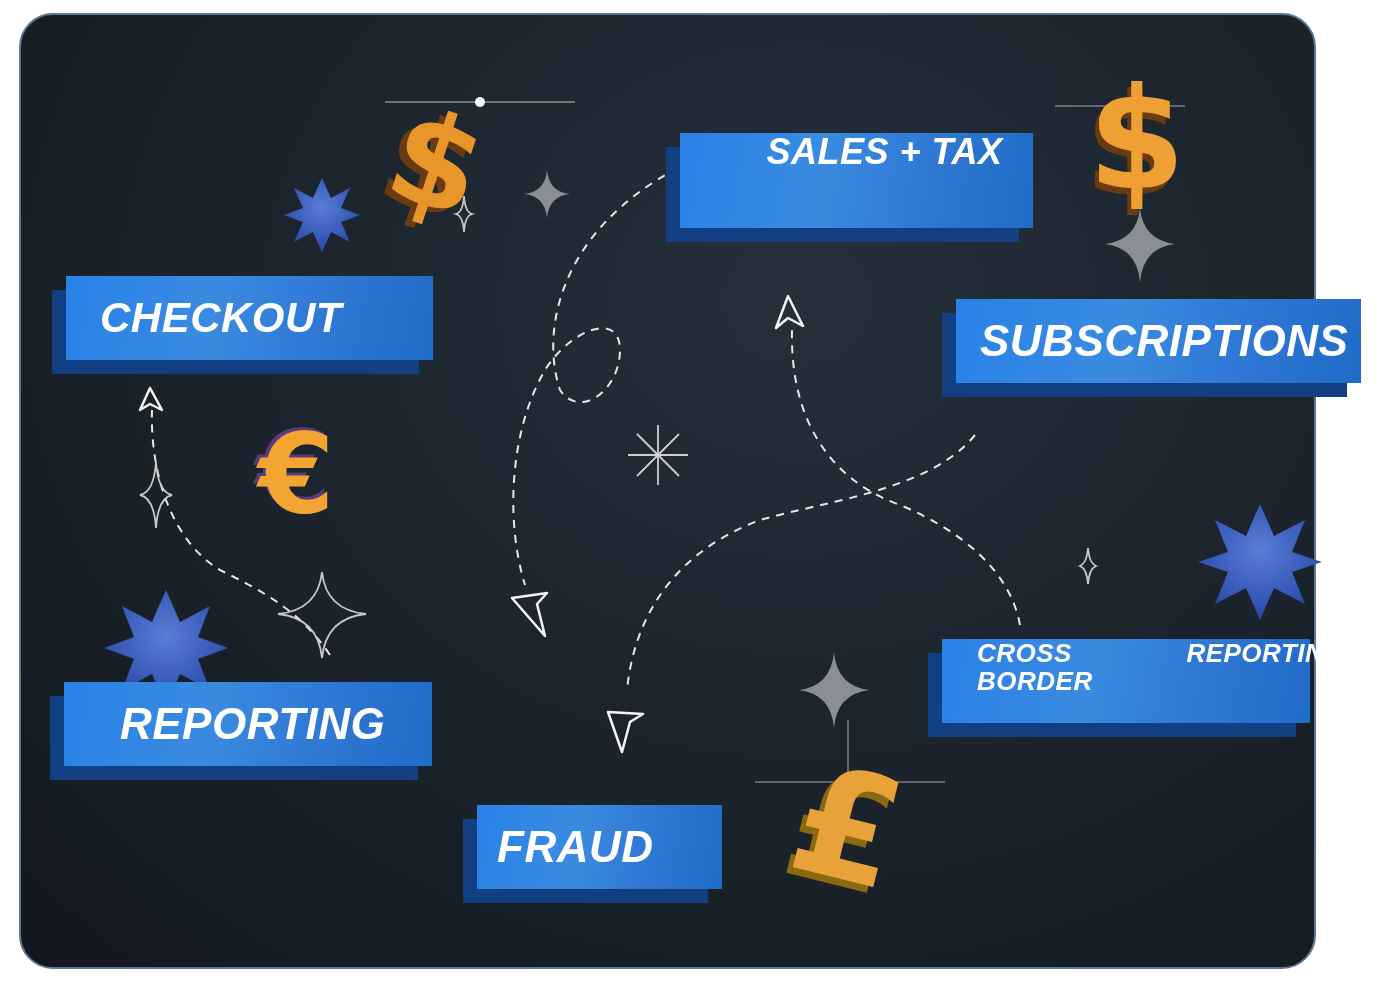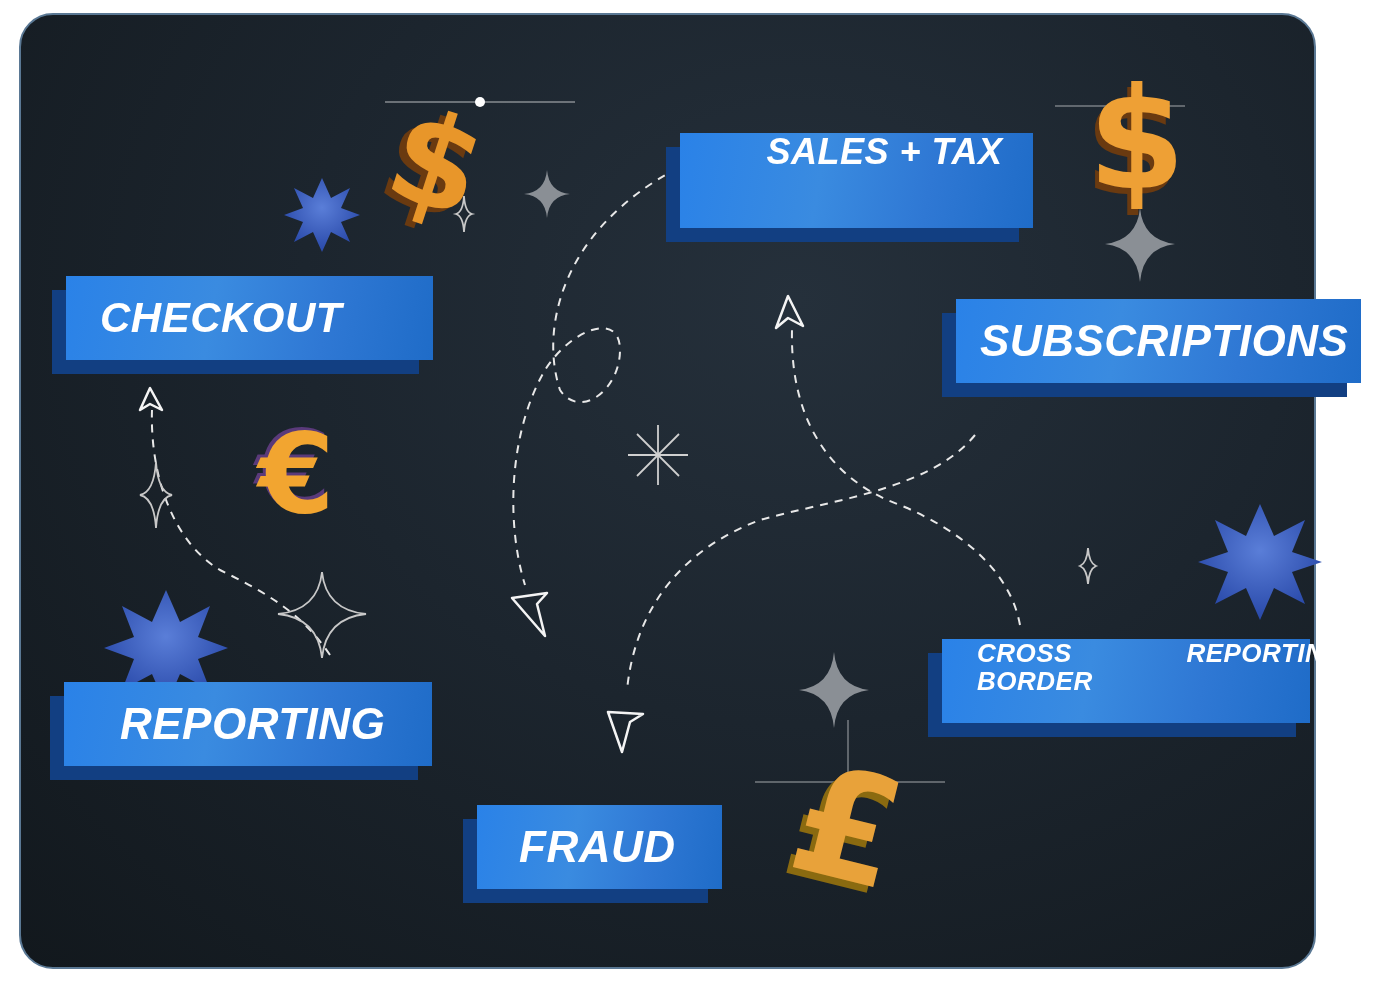--- a/index.html
+++ b/index.html
@@ -107,16 +107,16 @@
 </div>
 
 <div class="label" style="left:942px;top:639px;width:368px;height:84px;">
   <div class="txt" style="padding-left:35px;flex-direction:row;align-items:flex-start;justify-content:center;">
     <span style="font-size:26px;">CROSS BORDER</span>
     <span style="font-size:26px;">REPORTING</span>
   </div>
 </div>
 
 <div class="label" style="left:477px;top:805px;width:245px;height:84px;">
-  <div class="txt" style="padding-left:42px;">
+  <div class="txt" style="padding-left:20px;">
       <span style="font-size:44px;">FRAUD</span>
     </div>
 </div>
 
 </body></html>

